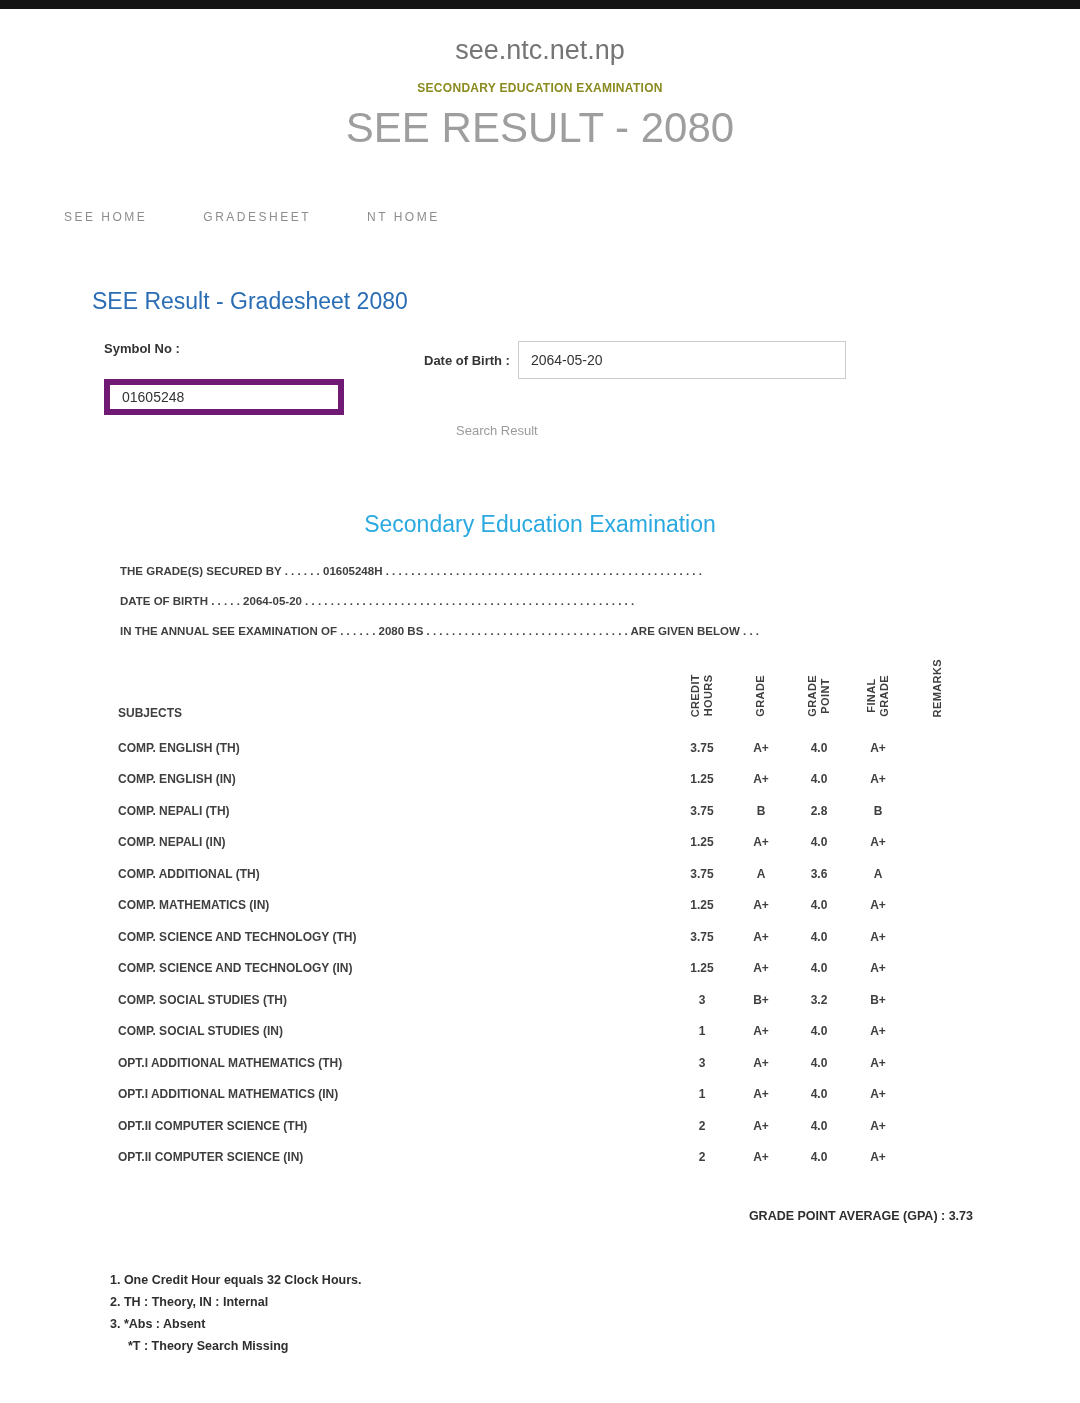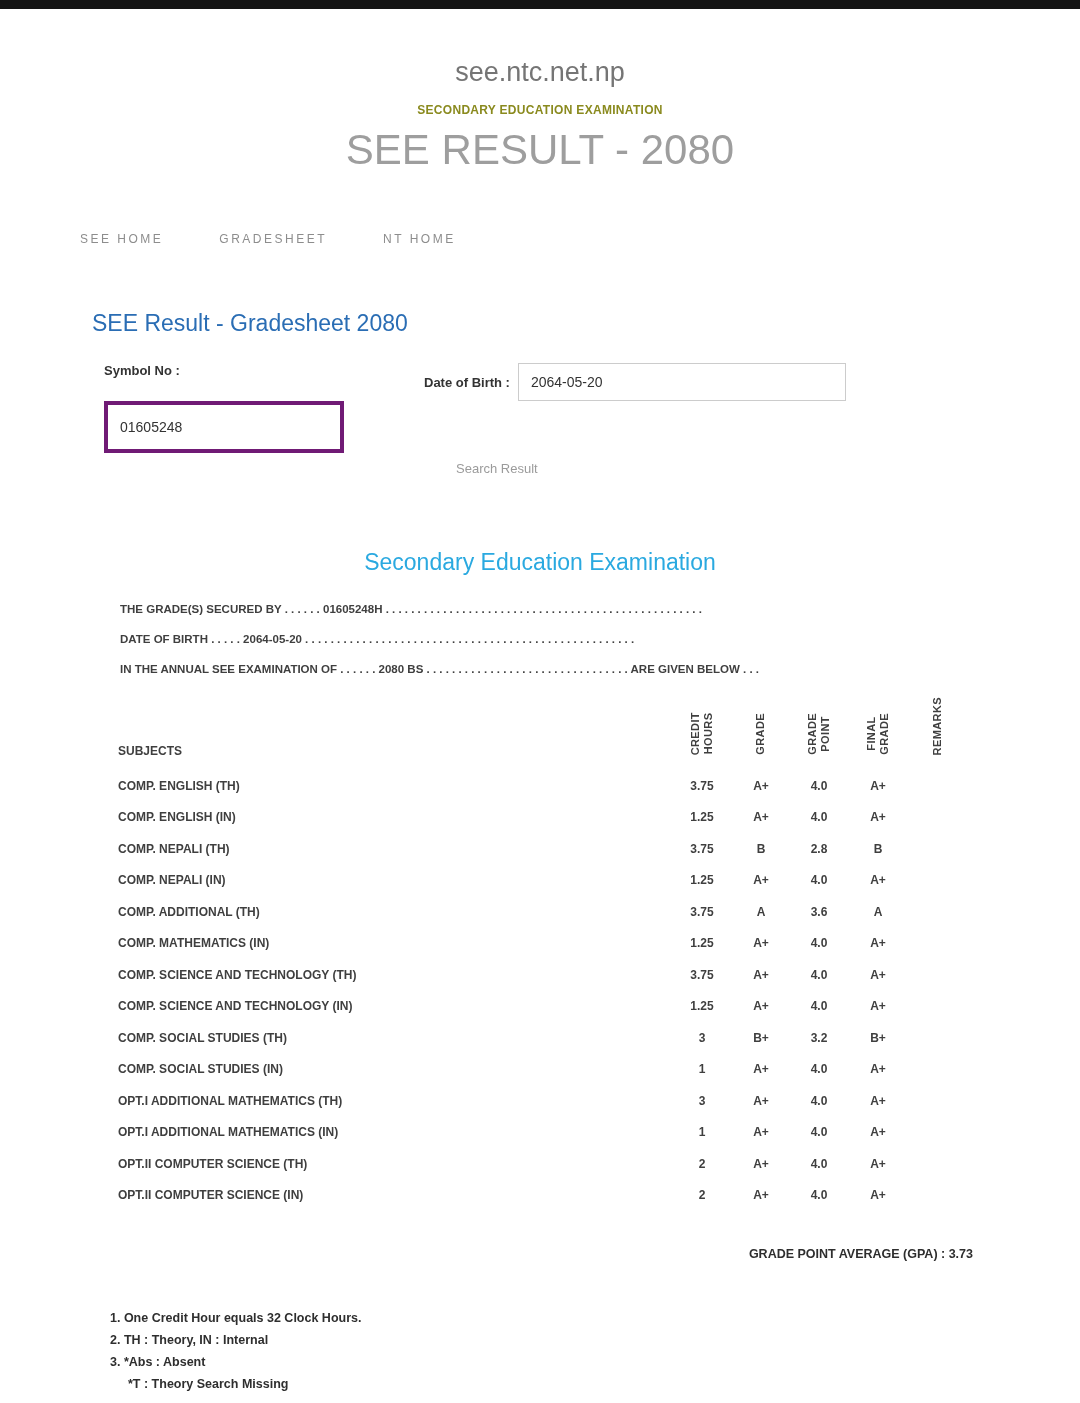--- a/index.html
+++ b/index.html
@@ -10,35 +10,35 @@
   }
   *{box-sizing:border-box;}
   html,body{margin:0;padding:0;}
   body{
     width:1080px; min-height:1403px; background:#ffffff;
     font-family:"Liberation Sans", sans-serif;
     display:flex; flex-direction:column;
   }
   .topbar{height:9px;background:var(--bar-black);}
 
-  header{text-align:center;padding-top:48px;}
+  header{text-align:center;padding-top:26px;}
   .domain{font-size:27px;color:var(--domain-gray);}
   .org{margin-top:15px;font-size:12px;font-weight:bold;color:var(--olive);letter-spacing:.3px;}
   .banner{margin-top:9px;font-size:42px;color:var(--banner-gray);}
 
-  nav{margin-top:58px;padding-left:80px;display:flex;gap:56px;text-align:right;}
+  nav{margin-top:58px;padding-left:64px;display:flex;gap:56px;text-align:right;}
   nav a{font-size:12px;letter-spacing:2.5px;color:var(--nav-gray);text-decoration:none;cursor:pointer;}
 
   .section-title{margin:64px 0 0;padding-left:92px;font-size:23px;font-weight:400;color:var(--accent-blue);}
 
   .form-area{padding-left:104px;margin-top:26px;}
   .form-row{display:flex;align-items:flex-start;}
   .symbol-group{display:flex;flex-direction:column;}
   .symbol-group label{font-size:13px;font-weight:bold;color:#333;margin-bottom:23px;}
-  .symbol-group input{width:240px;height:52px;border:4px solid #701a75;padding:0 12px;font-size:14px;color:#333;outline:none;}
+  .symbol-group input{width:240px;height:36px;border:6px solid #701a75;padding:0 12px;font-size:14px;color:#333;outline:none;}
   .dob-group{display:flex;align-items:center;margin-left:80px;}
   .dob-group label{font-size:13px;font-weight:bold;color:#333;margin-right:8px;}
   .dob-group input{width:328px;height:38px;border:1px solid #ccc;padding:0 12px;font-size:14px;color:#333;outline:none;}
   .search-btn{display:inline-block;margin-top:8px;margin-left:352px;font-size:13px;color:#9b9b9b;background:none;border:none;cursor:pointer;font-family:inherit;padding:0;}
 
   .gs-heading{text-align:center;margin:72px 0 0;font-size:23px;font-weight:400;color:var(--accent-cyan);}
   .gs-sub{text-align:center;margin-top:13px;font-size:14px;font-weight:bold;color:#2e2e2e;}
   .gs-lines{padding-left:120px;padding-right:90px;margin-top:18px;font-size:11.5px;font-weight:bold;color:var(--text-dark);}
   .gs-lines div{line-height:30px;white-space:nowrap;overflow:hidden;}
 

